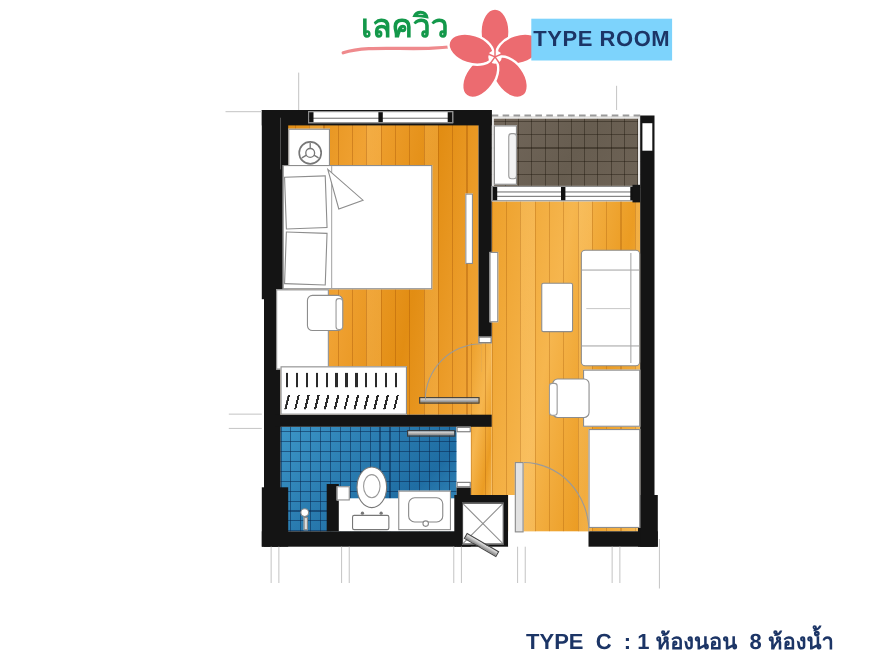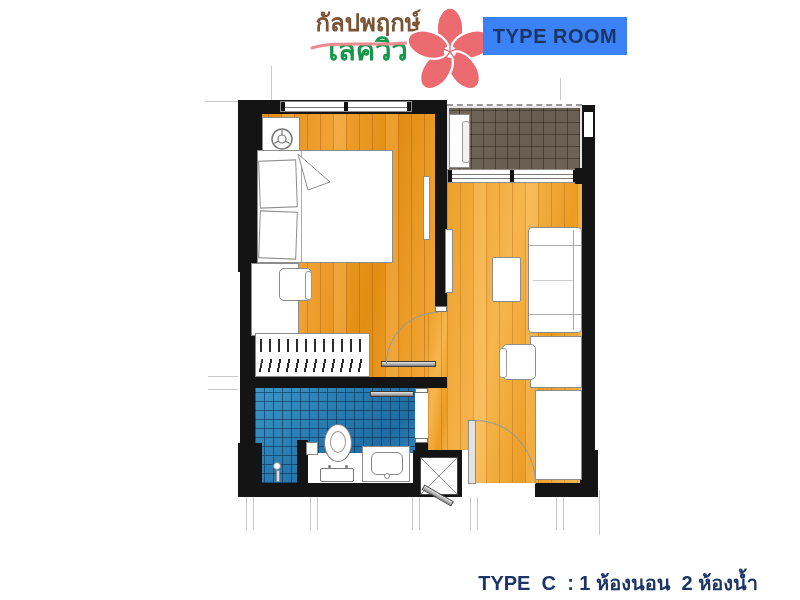--- a/index.html
+++ b/index.html
@@ -40,34 +40,33 @@
 
   .hanger-row{position:absolute;left:4px;width:104px;height:13px;
       background:repeating-linear-gradient(90deg,#2a2a2a 0 2px,rgba(0,0,0,0) 2px 9px);}
 
   
   .logo-text{position:absolute;left:312px;top:10px;width:112px;text-align:center;line-height:1.05;}
   .brand-top{font-size:24px;font-weight:bold;color:#7a5434;}
   .brand-bottom{font-size:29px;font-weight:bold;color:#13984a;}
   .hdr-box{position:absolute;top:17px;height:38px;display:flex;align-items:center;justify-content:center;
       font-weight:bold;font-size:20px;letter-spacing:.5px;}
-  #type-room-label{left:483px;width:144px;background:#3b82f6;color:#1c3566;}
+  #type-room-label{left:483px;width:128px;background:#7dd3fc;color:#1c3566;}
   #type-room-value{left:625px;width:175px;background:#192a5a;color:#f3e822;}
 
   
   #footer{position:absolute;top:521px;right:42px;width:480px;text-align:right;color:#1c3566;
       font-weight:bold;font-size:20px;white-space:pre;}
 </style>
 </head>
 <body>
 
 <div id="stage">
 
   <div class="logo-text">
-    <div class="brand-top">กัลปพฤกษ์</div>
     <svg class="abs" style="left:-2px;top:26px" width="118" height="16" viewBox="0 0 118 16">
       <path d="M2,12 C30,3 72,13 116,4" stroke="#ef8a8d" stroke-width="3" fill="none" stroke-linecap="round"></path>
     </svg>
     <div class="brand-bottom">เลควิว</div>
   </div>
 
   <svg class="abs" style="left:405px;top:6px" width="90" height="88" viewBox="0 0 100 100">
     <g>
       <g transform="rotate(0 50 52)">
           <ellipse cx="50" cy="26" rx="15" ry="24" fill="#ec6b70" stroke="#fff" stroke-width="2.5"></ellipse>
@@ -230,17 +229,17 @@
   <div class="cline" style="left:317px;top:497px;width:1px;height:33px;"></div>
   <div class="cline" style="left:412px;top:497px;width:1px;height:33px;"></div>
   <div class="cline" style="left:419px;top:497px;width:1px;height:33px;"></div>
   <div class="cline" style="left:470px;top:497px;width:1px;height:33px;"></div>
   <div class="cline" style="left:477px;top:497px;width:1px;height:33px;"></div>
   <div class="cline" style="left:556px;top:497px;width:1px;height:33px;"></div>
   <div class="cline" style="left:563px;top:497px;width:1px;height:33px;"></div>
   <div class="cline" style="left:599px;top:490px;width:1px;height:45px;"></div>
 
   <div id="footer">
-    <div class="f1">TYPE  C  : 1 ห้องนอน  2 ห้องน้ำ</div>
+    <div class="f1">TYPE  C  : 1 ห้องนอน  8 ห้องน้ำ</div>
     
   </div>
 
 </div>
 
 </body></html>

